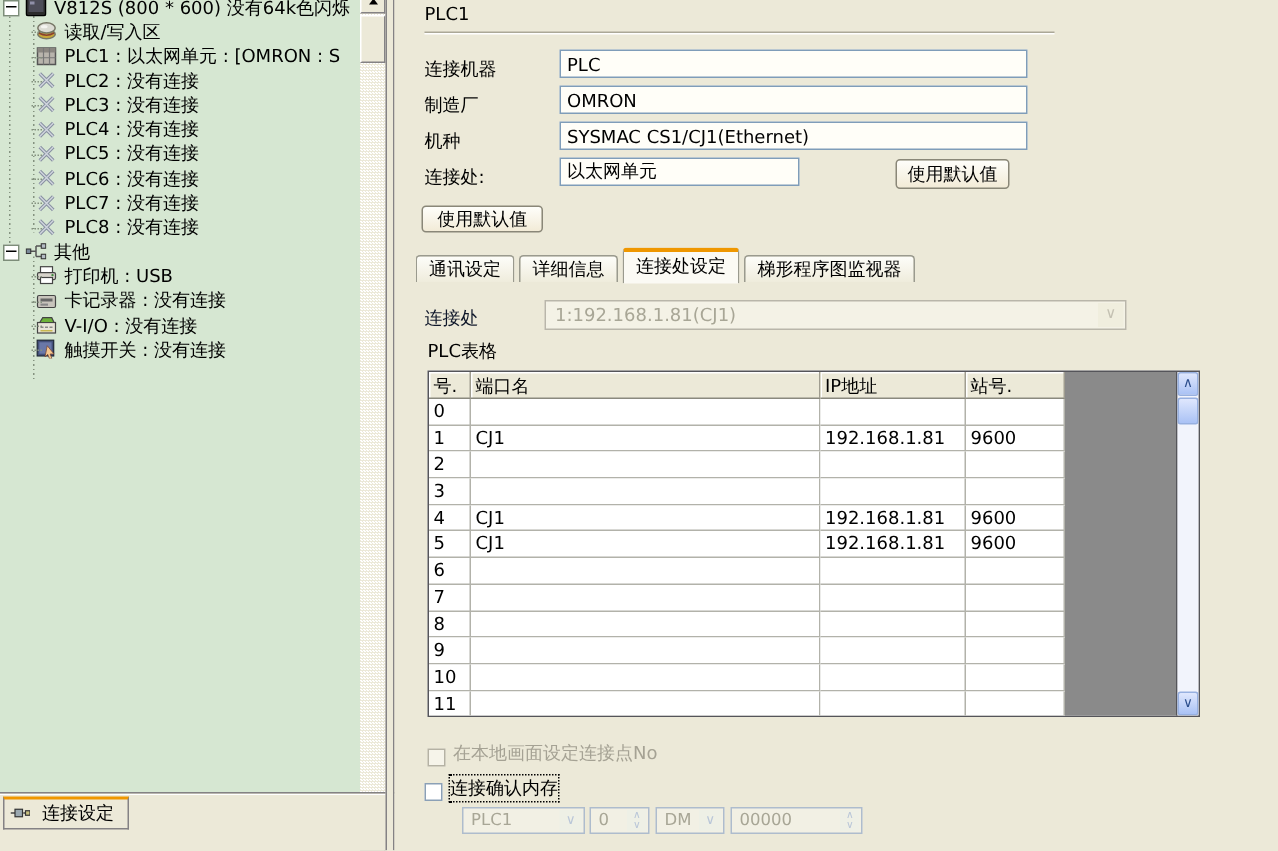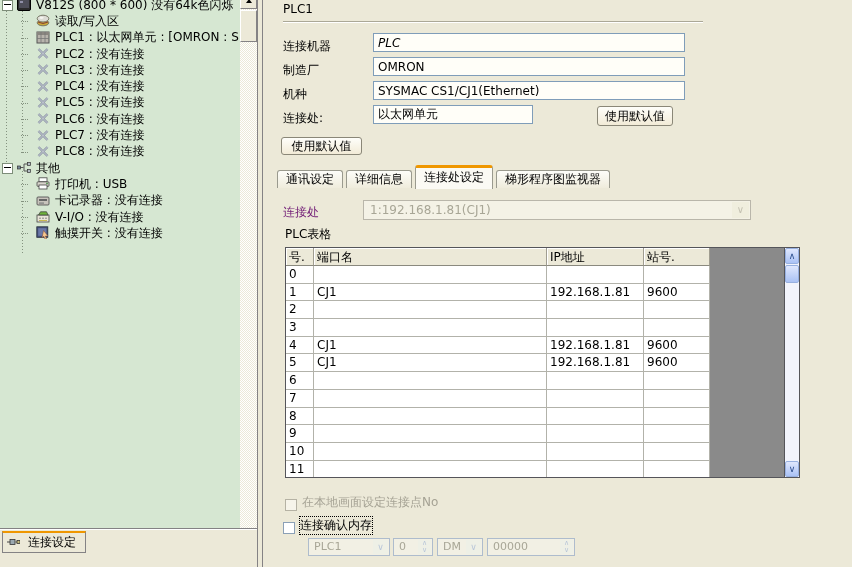--- a/index.html
+++ b/index.html
@@ -5,21 +5,21 @@
   html,body{margin:0;padding:0;background:#ece9d8;}
   .app{position:relative;width:852px;height:567px;overflow:hidden;background:#ece9d8;
        font-family:"DejaVu Sans",sans-serif;font-size:12px;color:#000;}
 
   
   .left-panel{position:absolute;left:0;top:0;width:263px;height:567px;}
   .tree-area{position:absolute;left:0;top:0;width:252px;height:528px;background:#d6e7d2;overflow:hidden;}
   .tree{position:absolute;left:0;top:-3px;width:260px;}
   .tree-row{position:relative;height:16.3px;display:flex;align-items:center;white-space:nowrap;}
   .tree-row.lvl0{padding-left:2px;}
-  .tree-row.lvl1{padding-left:36px;}
+  .tree-row.lvl1{padding-left:24px;}
   .tree-row.lvl1::before{content:"";position:absolute;left:21px;top:8px;width:7px;border-top:1px dotted #84927f;}
   .expander{width:9px;height:9px;background:#fff;border:1px solid #7d8d79;margin-right:4px;position:relative;flex:0 0 9px;box-sizing:content-box;}
   .expander::after{content:"";position:absolute;left:1px;right:1px;top:3px;border-top:1px solid #000;}
   .tree-icon{width:15px;height:14px;margin-right:4px;flex:0 0 15px;}
   .tree-icon svg{display:block;}
   .tree-label{font-size:12px;}
   .vline{position:absolute;width:1px;background-image:repeating-linear-gradient(to bottom,#84927f 0 1px,transparent 1px 3px);}
 
   
   .left-sb{position:absolute;left:240px;top:0;width:17px;height:567px;background:#f5f3ea;
@@ -49,21 +49,21 @@
               font-family:"DejaVu Sans",sans-serif;font-size:12px;padding:1px 4px;box-sizing:border-box;}
   .xp-btn{position:absolute;background:linear-gradient(#fefefa,#f2ebd7);border:1px solid #8a8778;border-radius:3px;
           font-size:12px;text-align:center;box-sizing:border-box;display:flex;align-items:center;justify-content:center;
           font-family:"DejaVu Sans",sans-serif;cursor:default;}
 
   .tab-strip{position:absolute;left:14px;top:167px;height:21px;display:flex;align-items:flex-end;}
   .tab{height:17px;line-height:16px;padding:0 8px;background:linear-gradient(#fdfdf9,#efecdc);
        border:1px solid #9a9a8e;border-bottom:none;border-radius:3px 3px 0 0;margin-right:3px;font-size:12px;text-align:right;}
   .tab.active{height:21px;line-height:19px;background:#fbfaf4;border-top:3px solid #ef9700;margin-bottom:-1px;z-index:2;}
 
-  .conn-label{position:absolute;left:20px;top:204px;color:#701a75;}
+  .conn-label{position:absolute;left:20px;top:204px;color:#0f172a;}
   .conn-combo{position:absolute;left:100px;top:200px;width:388px;height:20px;background:#f4f2e6;border:1px solid #b9b6aa;
               color:#a8a696;line-height:18px;padding-left:6px;box-sizing:border-box;font-size:12px;}
   .dd-btn{position:absolute;right:1px;top:1px;bottom:1px;width:17px;background:#f0eede;display:flex;align-items:center;
           justify-content:center;color:#c4c1b2;font-size:10px;}
 
   .table-label{position:absolute;left:22px;top:226px;}
   .plc-table{position:absolute;left:22px;top:247px;width:515px;height:231px;border:1px solid #55555a;box-sizing:border-box;
              background:#fff;overflow:hidden;}
   .tbl-grid{position:absolute;left:0;top:0;width:424px;}
   .tbl-row{display:flex;height:17.7px;}
@@ -279,21 +279,21 @@
     </div>
   </div>
 
   <div class="panel-divider"></div>
 
   <div class="right-panel">
     <div class="page-title">PLC1</div>
     <div class="title-sep"></div>
 
     <span class="form-label" style="top:38px;">连接机器</span>
-    <input class="text-input" style="top: 33px; width: 312px; font-style: italic;" readonly="" value="PLC">
+    <input class="text-input" style="top: 33px; width: 312px;" readonly="" value="PLC">
 
     <span class="form-label" style="top:62px;">制造厂</span>
     <input class="text-input" style="top: 57px; width: 312px;" readonly="" value="OMRON">
 
     <span class="form-label" style="top:86px;">机种</span>
     <input class="text-input" style="top: 81px; width: 312px;" readonly="" value="SYSMAC CS1/CJ1(Ethernet)">
 
     <span class="form-label" style="top:110px;">连接处:</span>
     <input class="text-input" style="top: 105px; width: 160px;" readonly="" value="以太网单元">
 

